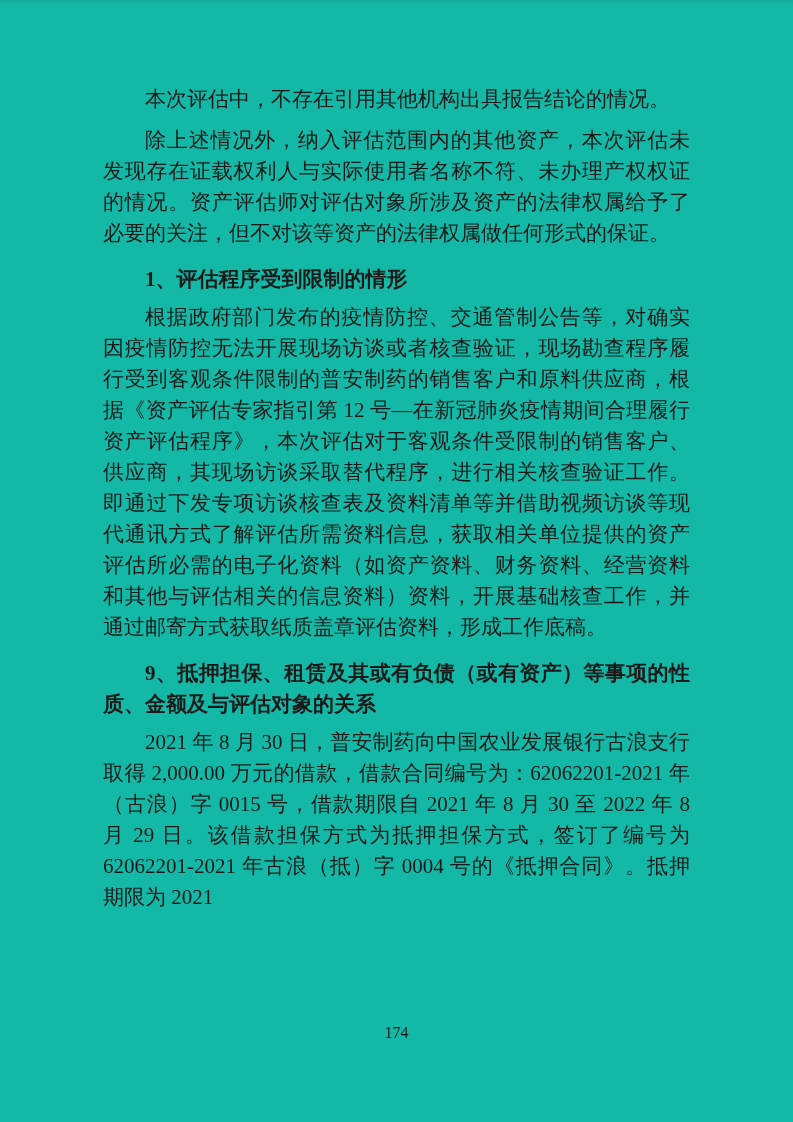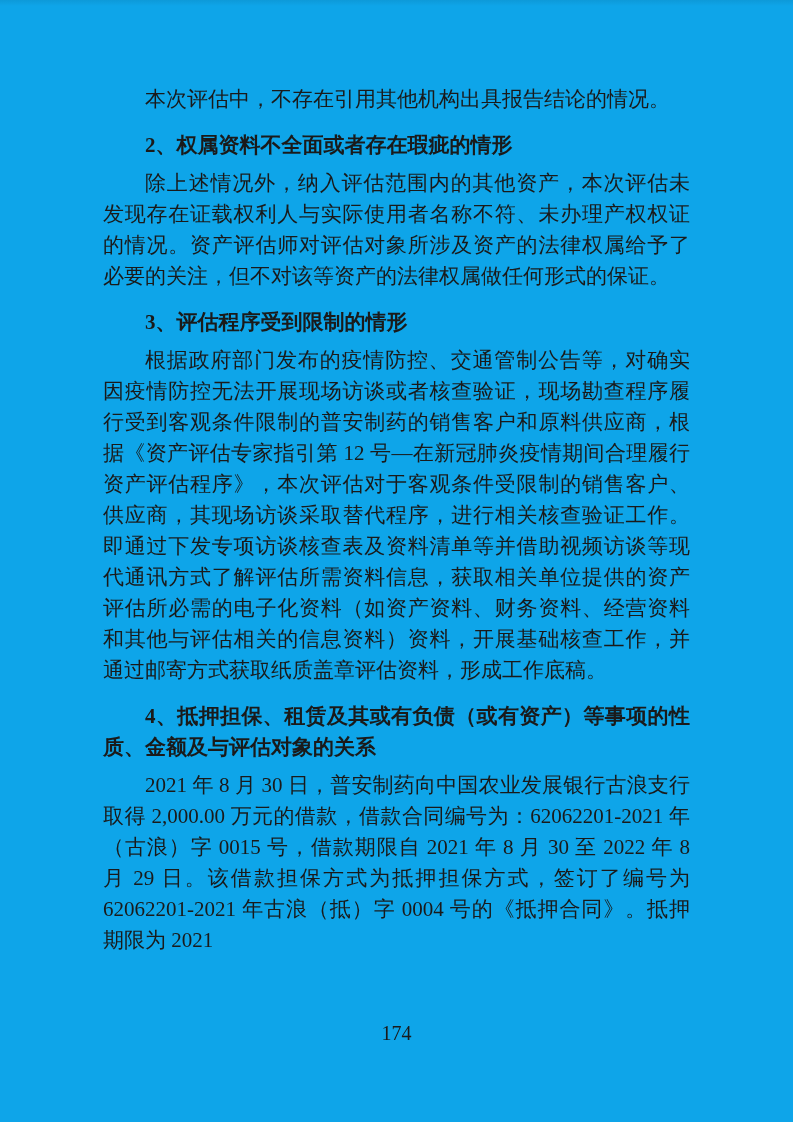--- a/index.html
+++ b/index.html
@@ -4,21 +4,21 @@
 <style>
   html, body {
     margin: 0;
     padding: 0;
     background: #ffffff;
   }
   .page {
     position: relative;
     width: 793px;
     height: 1122px;
-    background: #0ea5e9;
+    background: #14b8a6;
     overflow: hidden;
     font-family: "Liberation Serif", "DejaVu Serif", serif;
     color: #1a1a1a;
   }
   
   .page::before {
     content: "";
     position: absolute;
     top: 0; left: 0; right: 0;
     height: 6px;
@@ -41,32 +41,31 @@
     text-indent: 2em;
     text-align: justify;
     font-weight: bold;
   }
   .page-number {
     position: absolute;
     top: 1024px;
     left: 0;
     width: 100%;
     text-align: center;
-    font-size: 20px;
+    font-size: 16px;
     line-height: 18px;
     color: #1a1a1a;
   }
 </style>
 </head>
 <body>
 
 <div class="page">
   <div class="content">
     <p class="para">本次评估中，不存在引用其他机构出具报告结论的情况。</p>
-    <p class="heading">2、权属资料不全面或者存在瑕疵的情形</p>
     <p class="para">除上述情况外，纳入评估范围内的其他资产，本次评估未发现存在证载权利人与实际使用者名称不符、未办理产权权证的情况。资产评估师对评估对象所涉及资产的法律权属给予了必要的关注，但不对该等资产的法律权属做任何形式的保证。</p>
-    <p class="heading">3、评估程序受到限制的情形</p>
+    <p class="heading">1、评估程序受到限制的情形</p>
     <p class="para">根据政府部门发布的疫情防控、交通管制公告等，对确实因疫情防控无法开展现场访谈或者核查验证，现场勘查程序履行受到客观条件限制的普安制药的销售客户和原料供应商，根据《资产评估专家指引第 12 号—在新冠肺炎疫情期间合理履行资产评估程序》，本次评估对于客观条件受限制的销售客户、供应商，其现场访谈采取替代程序，进行相关核查验证工作。即通过下发专项访谈核查表及资料清单等并借助视频访谈等现代通讯方式了解评估所需资料信息，获取相关单位提供的资产评估所必需的电子化资料（如资产资料、财务资料、经营资料和其他与评估相关的信息资料）资料，开展基础核查工作，并通过邮寄方式获取纸质盖章评估资料，形成工作底稿。</p>
-    <p class="heading">4、抵押担保、租赁及其或有负债（或有资产）等事项的性质、金额及与评估对象的关系</p>
+    <p class="heading">9、抵押担保、租赁及其或有负债（或有资产）等事项的性质、金额及与评估对象的关系</p>
     <p class="para">2021 年 8 月 30 日，普安制药向中国农业发展银行古浪支行取得 2,000.00 万元的借款，借款合同编号为：62062201-2021 年（古浪）字 0015 号，借款期限自 2021 年 8 月 30 至 2022 年 8 月 29 日。该借款担保方式为抵押担保方式，签订了编号为 62062201-2021 年古浪（抵）字 0004 号的《抵押合同》。抵押期限为 2021</p>
   </div>
   <div class="page-number">174</div>
 </div>
 
 </body></html>

